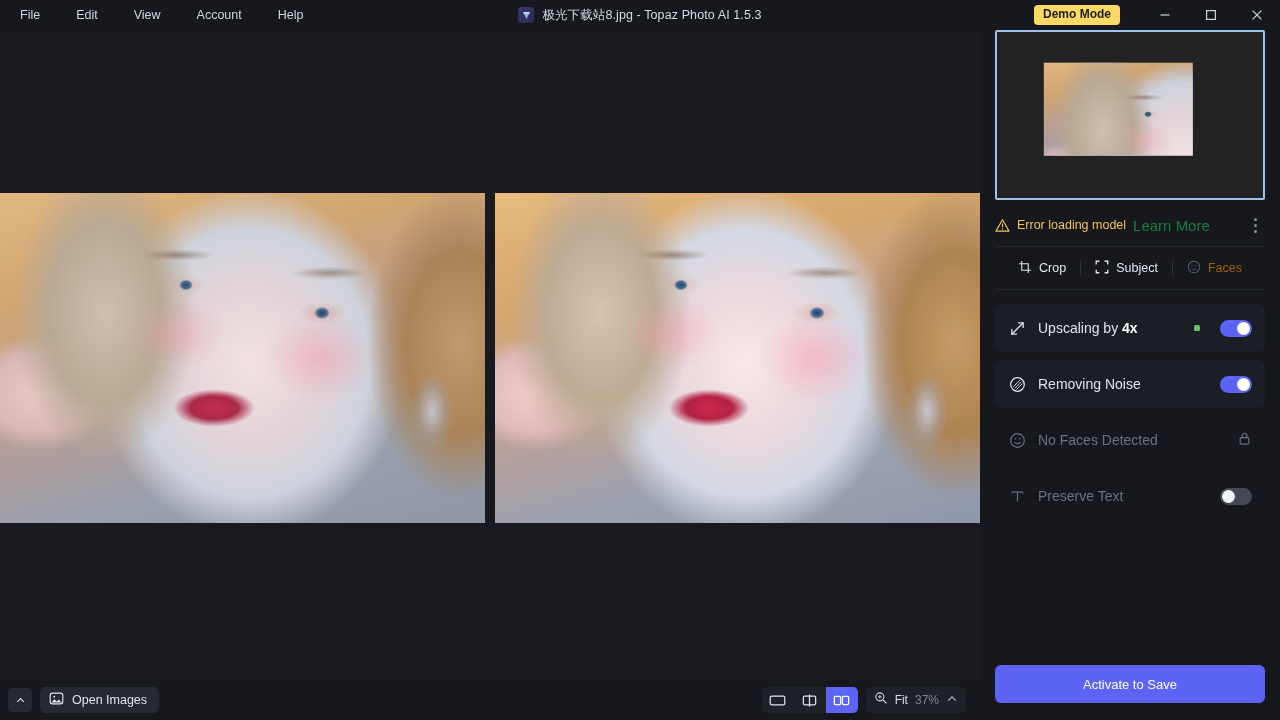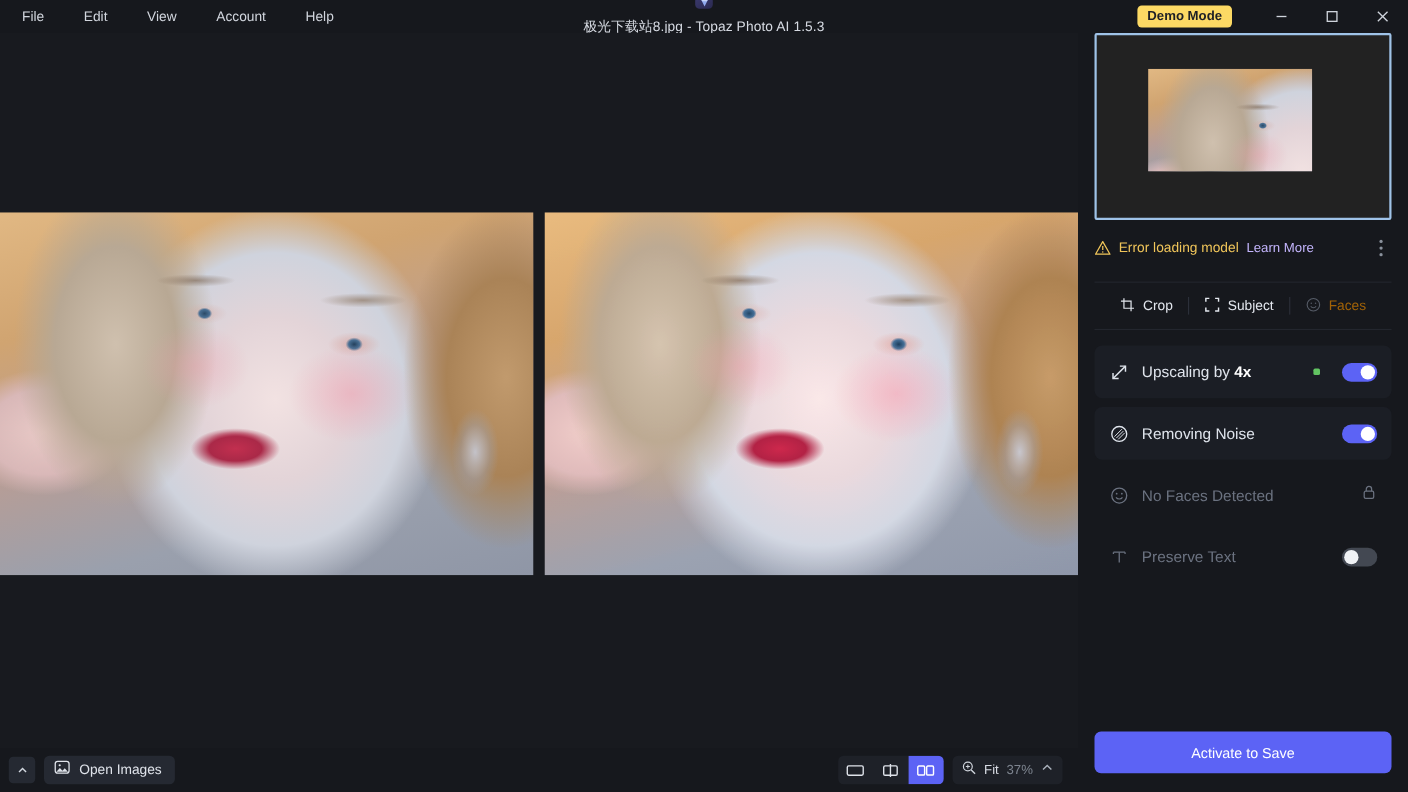--- a/index.html
+++ b/index.html
@@ -22,21 +22,20 @@
   .menubar { display: flex; align-items: center; height: 30px; padding-left: 10px; gap: 16px; }
   .menu-item {
     font-size: 12.5px; color: #d2d6de; padding: 4px 10px; border-radius: 3px;
     cursor: default; line-height: 1; white-space: nowrap;
   }
 
   .title-center {
     position: absolute; left: 0; right: 0; top: 0; height: 30px;
     display: flex; align-items: center; justify-content: center; gap: 8px;
     pointer-events: none;
-    flex-direction: column;
   }
   .app-gem {
     width: 16px; height: 16px; border-radius: 4px;
     background: linear-gradient(145deg,#3b3a6e,#2a2950);
     display: flex; align-items: center; justify-content: center;
   }
   .title-text { font-size: 12.5px; color: #d6dae2; letter-spacing: .1px; }
 
   .win-controls {
     position: absolute; right: 0; top: 0; height: 30px;
@@ -142,31 +141,31 @@
     cursor: default;
   }
   .thumb .photo { transform: scale(.56); transform-origin: 40% 42%; }
 
   .errorrow {
     display: flex; align-items: center; gap: 7px; height: 32px; margin-top: 9px;
     position: relative;
   }
   .warn-icon { display: flex; align-items: center; }
   .err-text { font-size: 12.5px; color: #f0c55a; }
-  .learn-more { font-size: 12px; color: #c4b5fd; cursor: default; }
+  .learn-more { font-size: 15px; color: #15803d; cursor: default; }
   .kebab {
     position: absolute; right: 0; top: 50%; transform: translateY(-50%);
     width: 20px; height: 24px; display: flex; flex-direction: column;
     align-items: center; justify-content: center; gap: 3px; cursor: default;
   }
   .kebab i { width: 3px; height: 3px; background: #8a919c; border-radius: 50%; display: block; }
 
   .toolrow {
     height: 44px; display: flex; align-items: center; justify-content: center; gap: 0;
-    border-top: 1px solid #23262e; border-bottom: 1px solid #23262e; margin-top: 15px;
+    border-top: 1px solid #23262e; border-bottom: 1px solid #23262e; margin-top: 5px;
   }
   .tool {
     display: flex; align-items: center; gap: 7px; padding: 0 14px; height: 28px;
     font-size: 12.5px; color: #e3e7ee; cursor: default; border-radius: 4px;
   }
   .tool.disabled { color: #a16207; }
   .tdivider { width: 1px; height: 16px; background: #2c303a; }
 
   .modules { margin-top: 14px; display: flex; flex-direction: column; gap: 8px; }
   .module {

